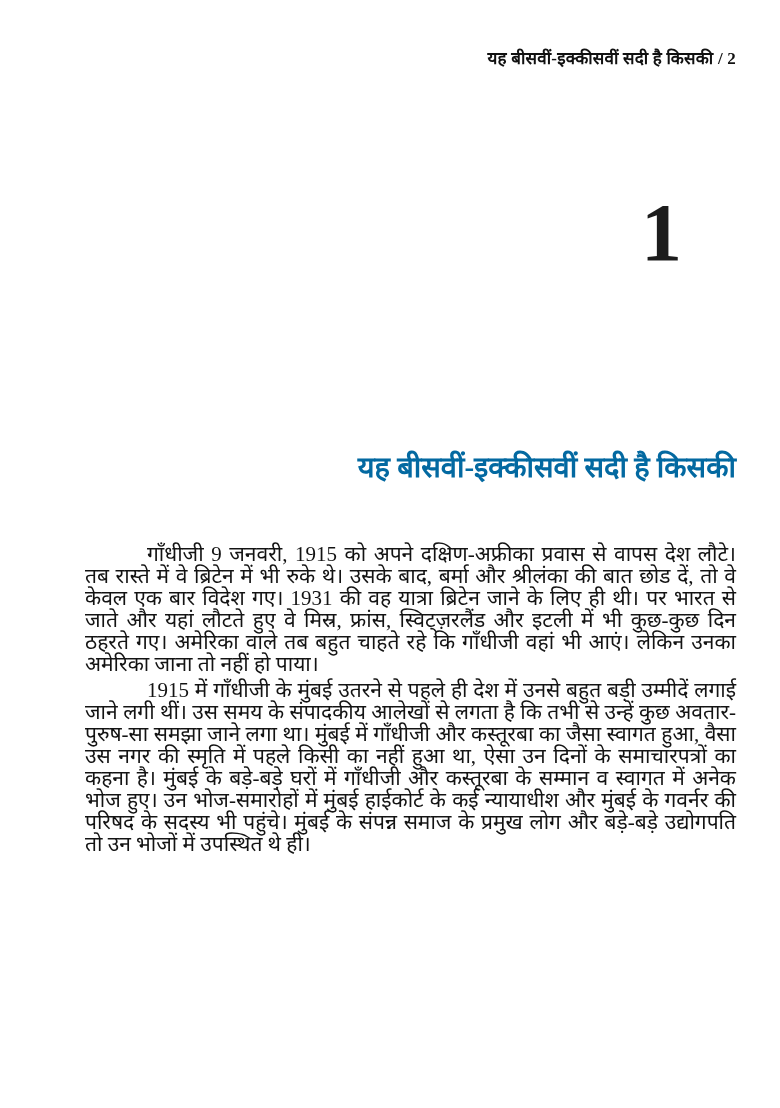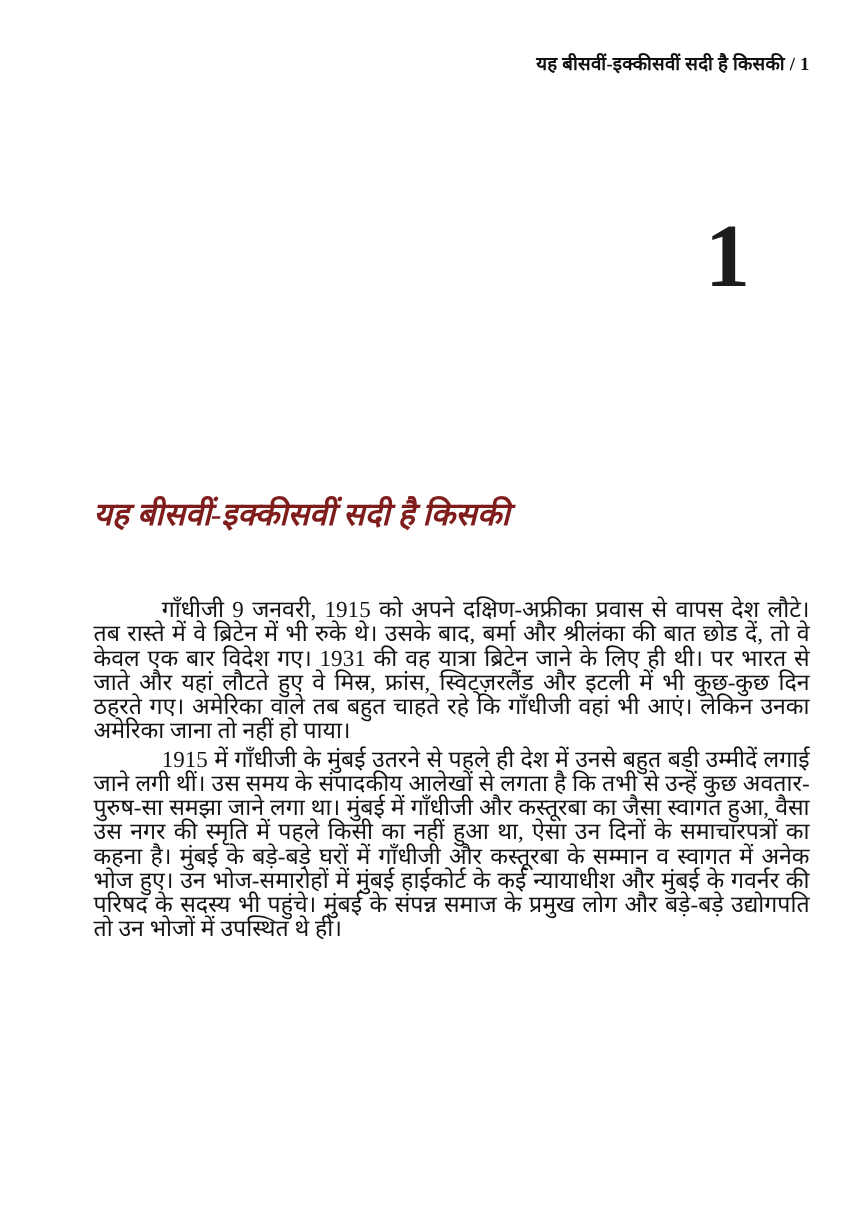--- a/index.html
+++ b/index.html
@@ -36,40 +36,39 @@
     color: #1c1c1c;
   }
   .content {
     position: absolute;
     top: 446px;
     left: 85px;
     right: 44px;
   }
   .chapter-title {
     margin: 0 0 58px 0;
-    text-align: left;
+    text-align: right;
     font-size: 29px;
     font-weight: 700;
-    color: #7f1d1d;
-    font-style: italic;
+    color: #0369a1;
   }
   .body-para {
     margin: 0 0 4px 0;
     font-size: 21px;
     line-height: 22px;
     text-align: justify;
     text-indent: 62px;
     color: #131313;
   }
 </style>
 </head>
 <body>
 
 <div class="page">
-  <div class="running-header">यह बीसवीं-इक्कीसवीं सदी है किसकी / 1</div>
+  <div class="running-header">यह बीसवीं-इक्कीसवीं सदी है किसकी / 2</div>
 
   <div class="chapter-number">1</div>
 
   <div class="content">
     <h1 class="chapter-title">यह बीसवीं-इक्कीसवीं सदी है किसकी</h1>
 
     <p class="body-para">गाँधीजी 9 जनवरी, 1915 को अपने दक्षिण-अफ्रीका प्रवास से वापस देश लौटे। तब रास्ते में वे ब्रिटेन में भी रुके थे। उसके बाद, बर्मा और श्रीलंका की बात छोड दें, तो वे केवल एक बार विदेश गए। 1931 की वह यात्रा ब्रिटेन जाने के लिए ही थी। पर भारत से जाते और यहां लौटते हुए वे मिस्र, फ्रांस, स्विट्ज़रलैंड और इटली में भी कुछ-कुछ दिन ठहरते गए। अमेरिका वाले तब बहुत चाहते रहे कि गाँधीजी वहां भी आएं। लेकिन उनका अमेरिका जाना तो नहीं हो पाया।</p>
 
     <p class="body-para">1915 में गाँधीजी के मुंबई उतरने से पहले ही देश में उनसे बहुत बड़ी उम्मीदें लगाई जाने लगी थीं। उस समय के संपादकीय आलेखों से लगता है कि तभी से उन्हें कुछ अवतार-पुरुष-सा समझा जाने लगा था। मुंबई में गाँधीजी और कस्तूरबा का जैसा स्वागत हुआ, वैसा उस नगर की स्मृति में पहले किसी का नहीं हुआ था, ऐसा उन दिनों के समाचारपत्रों का कहना है। मुंबई के बड़े-बड़े घरों में गाँधीजी और कस्तूरबा के सम्मान व स्वागत में अनेक भोज हुए। उन भोज-समारोहों में मुंबई हाईकोर्ट के कई न्यायाधीश और मुंबई के गवर्नर की परिषद के सदस्य भी पहुंचे। मुंबई के संपन्न समाज के प्रमुख लोग और बड़े-बड़े उद्योगपति तो उन भोजों में उपस्थित थे ही।</p>
   </div>

